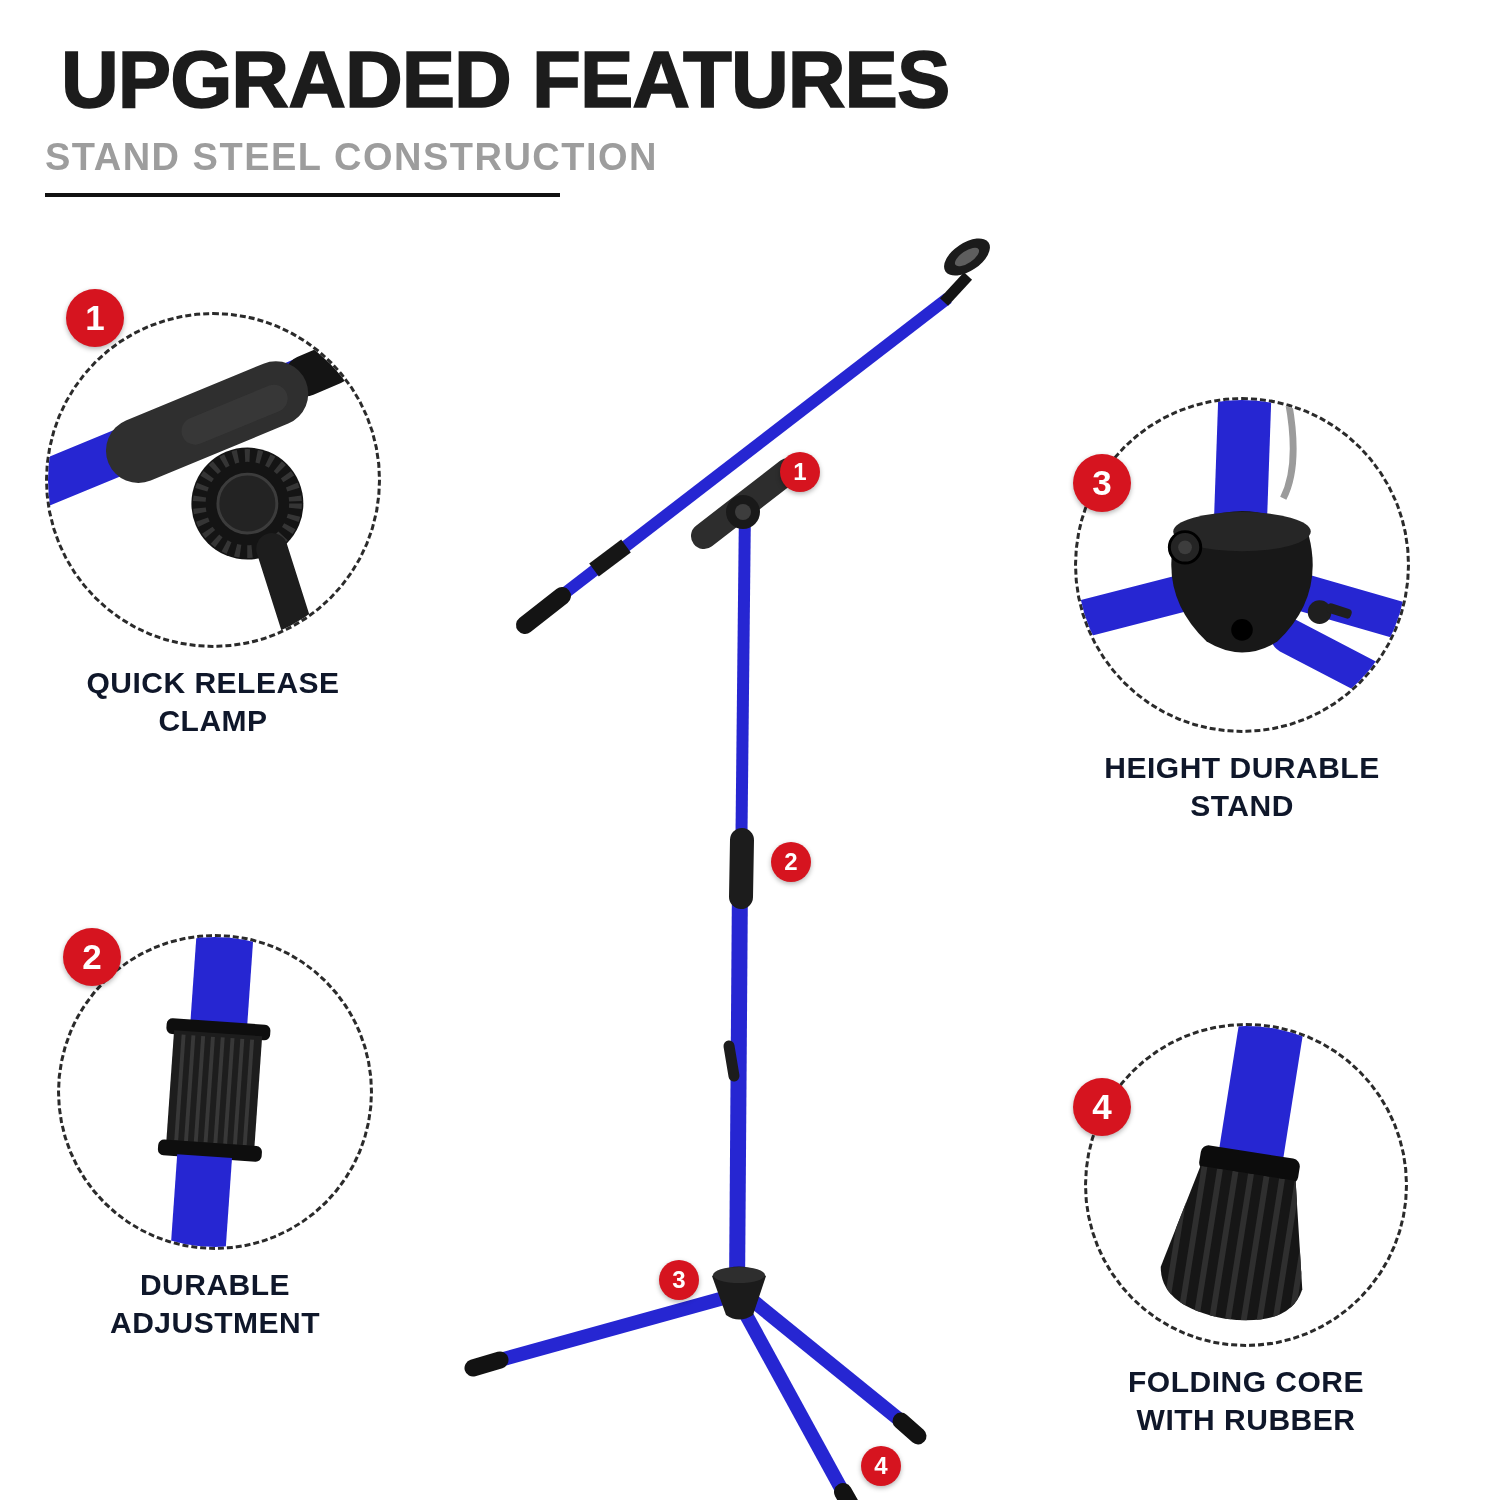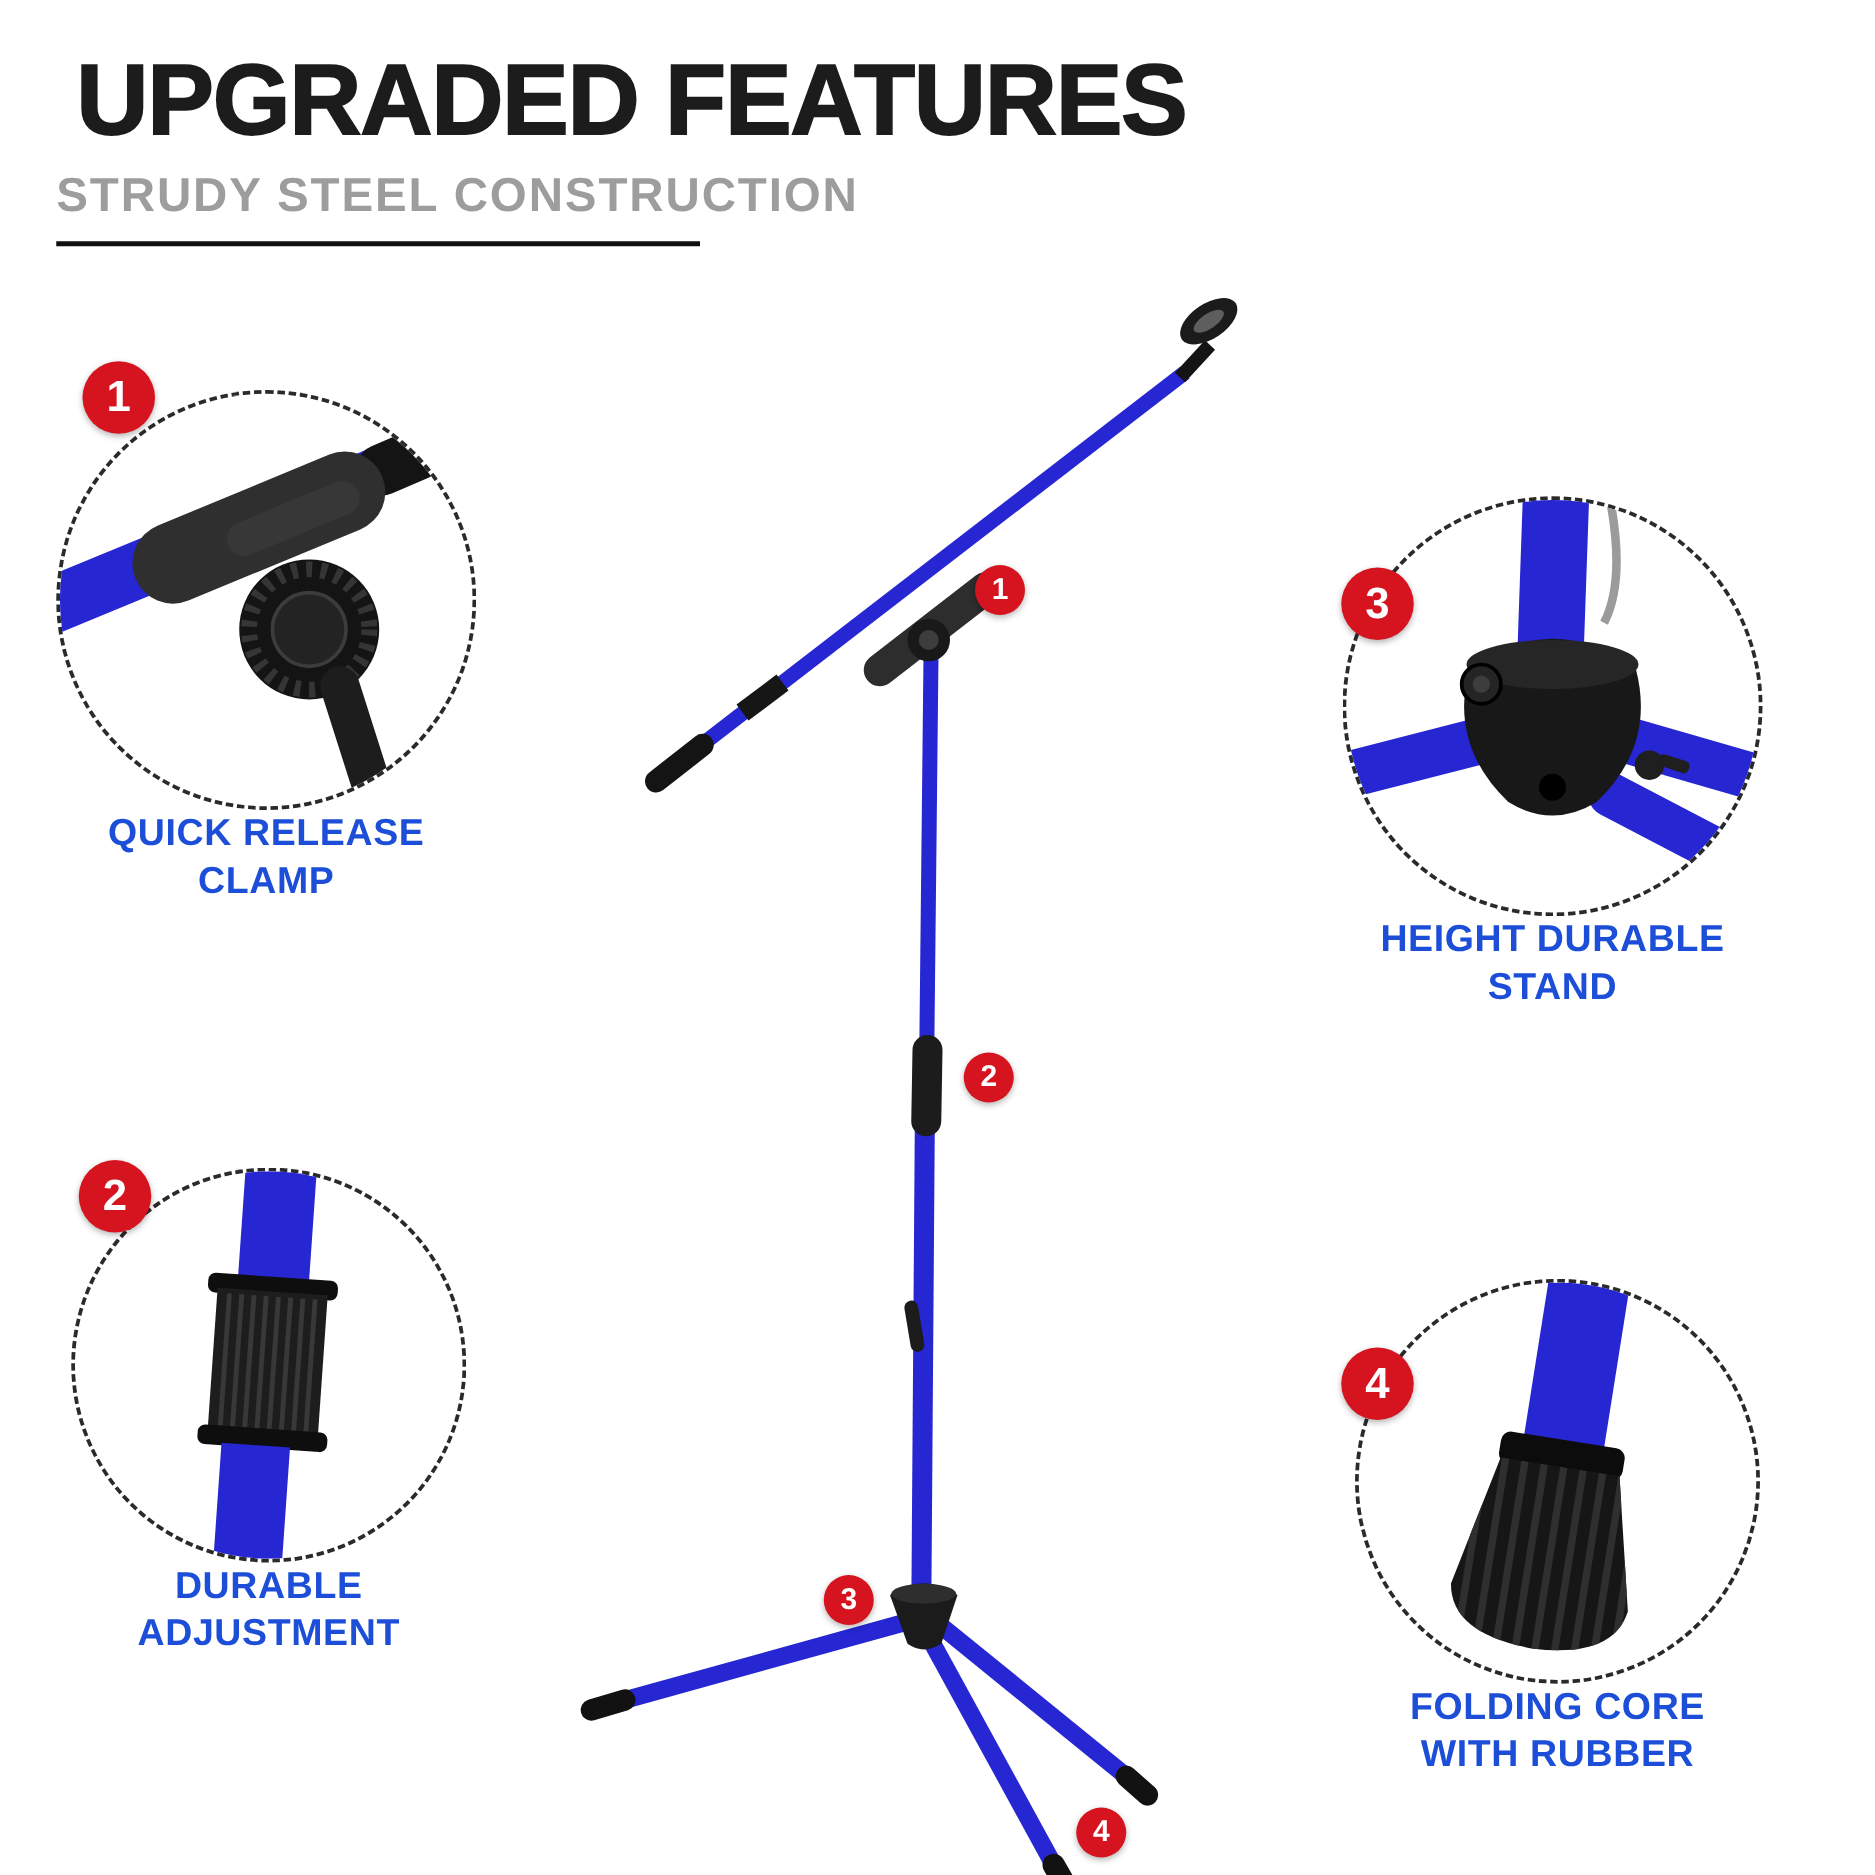--- a/index.html
+++ b/index.html
@@ -34,22 +34,22 @@
   }
 
   
   .callout { position:absolute; }
   .circle {
     border:3px dashed #2a2a2a; border-radius:50%; overflow:hidden;
     background:#fff; box-sizing:border-box;
   }
   .circle svg { display:block; width:100%; height:100%; }
   .label {
-    margin:0 auto 0; text-align:center; font-weight:700; font-size:30px;
-    color:#1d4ed8; line-height:1.28; letter-spacing:.5px;
+    margin:16px auto 0; text-align:center; font-weight:700; font-size:30px;
+    color:#0f172a; line-height:1.28; letter-spacing:.5px;
   }
   .badge {
     position:absolute; border-radius:50%; background:#d6141f; color:#fff;
     display:flex; align-items:center; justify-content:center; font-weight:700;
     transform:translate(-50%,-50%); box-shadow:0 2px 5px rgba(0,0,0,.3); z-index:5;
   }
   .badge.big   { width:58px; height:58px; font-size:35px; }
   .badge.small { width:40px; height:40px; font-size:24px; }
 
   
@@ -68,21 +68,21 @@
   #callout-4 .circle { width:324px; height:324px; }
   #callout-4 .label { width:300px; }
 </style>
 </head>
 <body>
 
 <div class="canvas">
 
   <div class="header">
     <h1 class="title">UPGRADED FEATURES</h1>
-    <div class="subtitle">STRUDY STEEL CONSTRUCTION</div>
+    <div class="subtitle">STAND STEEL CONSTRUCTION</div>
     <div class="rule"></div>
   </div>
 
 
   <svg class="stand" viewBox="0 0 1500 1500">
     <g>
       <line x1="731" y1="1296" x2="500" y2="1360" stroke="#2626d2" stroke-width="14"></line>
       <line x1="500" y1="1360" x2="473" y2="1368" stroke="#121212" stroke-width="17" stroke-linecap="round"></line>
       <line x1="747" y1="1296" x2="901" y2="1421" stroke="#2626d2" stroke-width="14"></line>
       <line x1="901" y1="1421" x2="918" y2="1436" stroke="#121212" stroke-width="17" stroke-linecap="round"></line>

